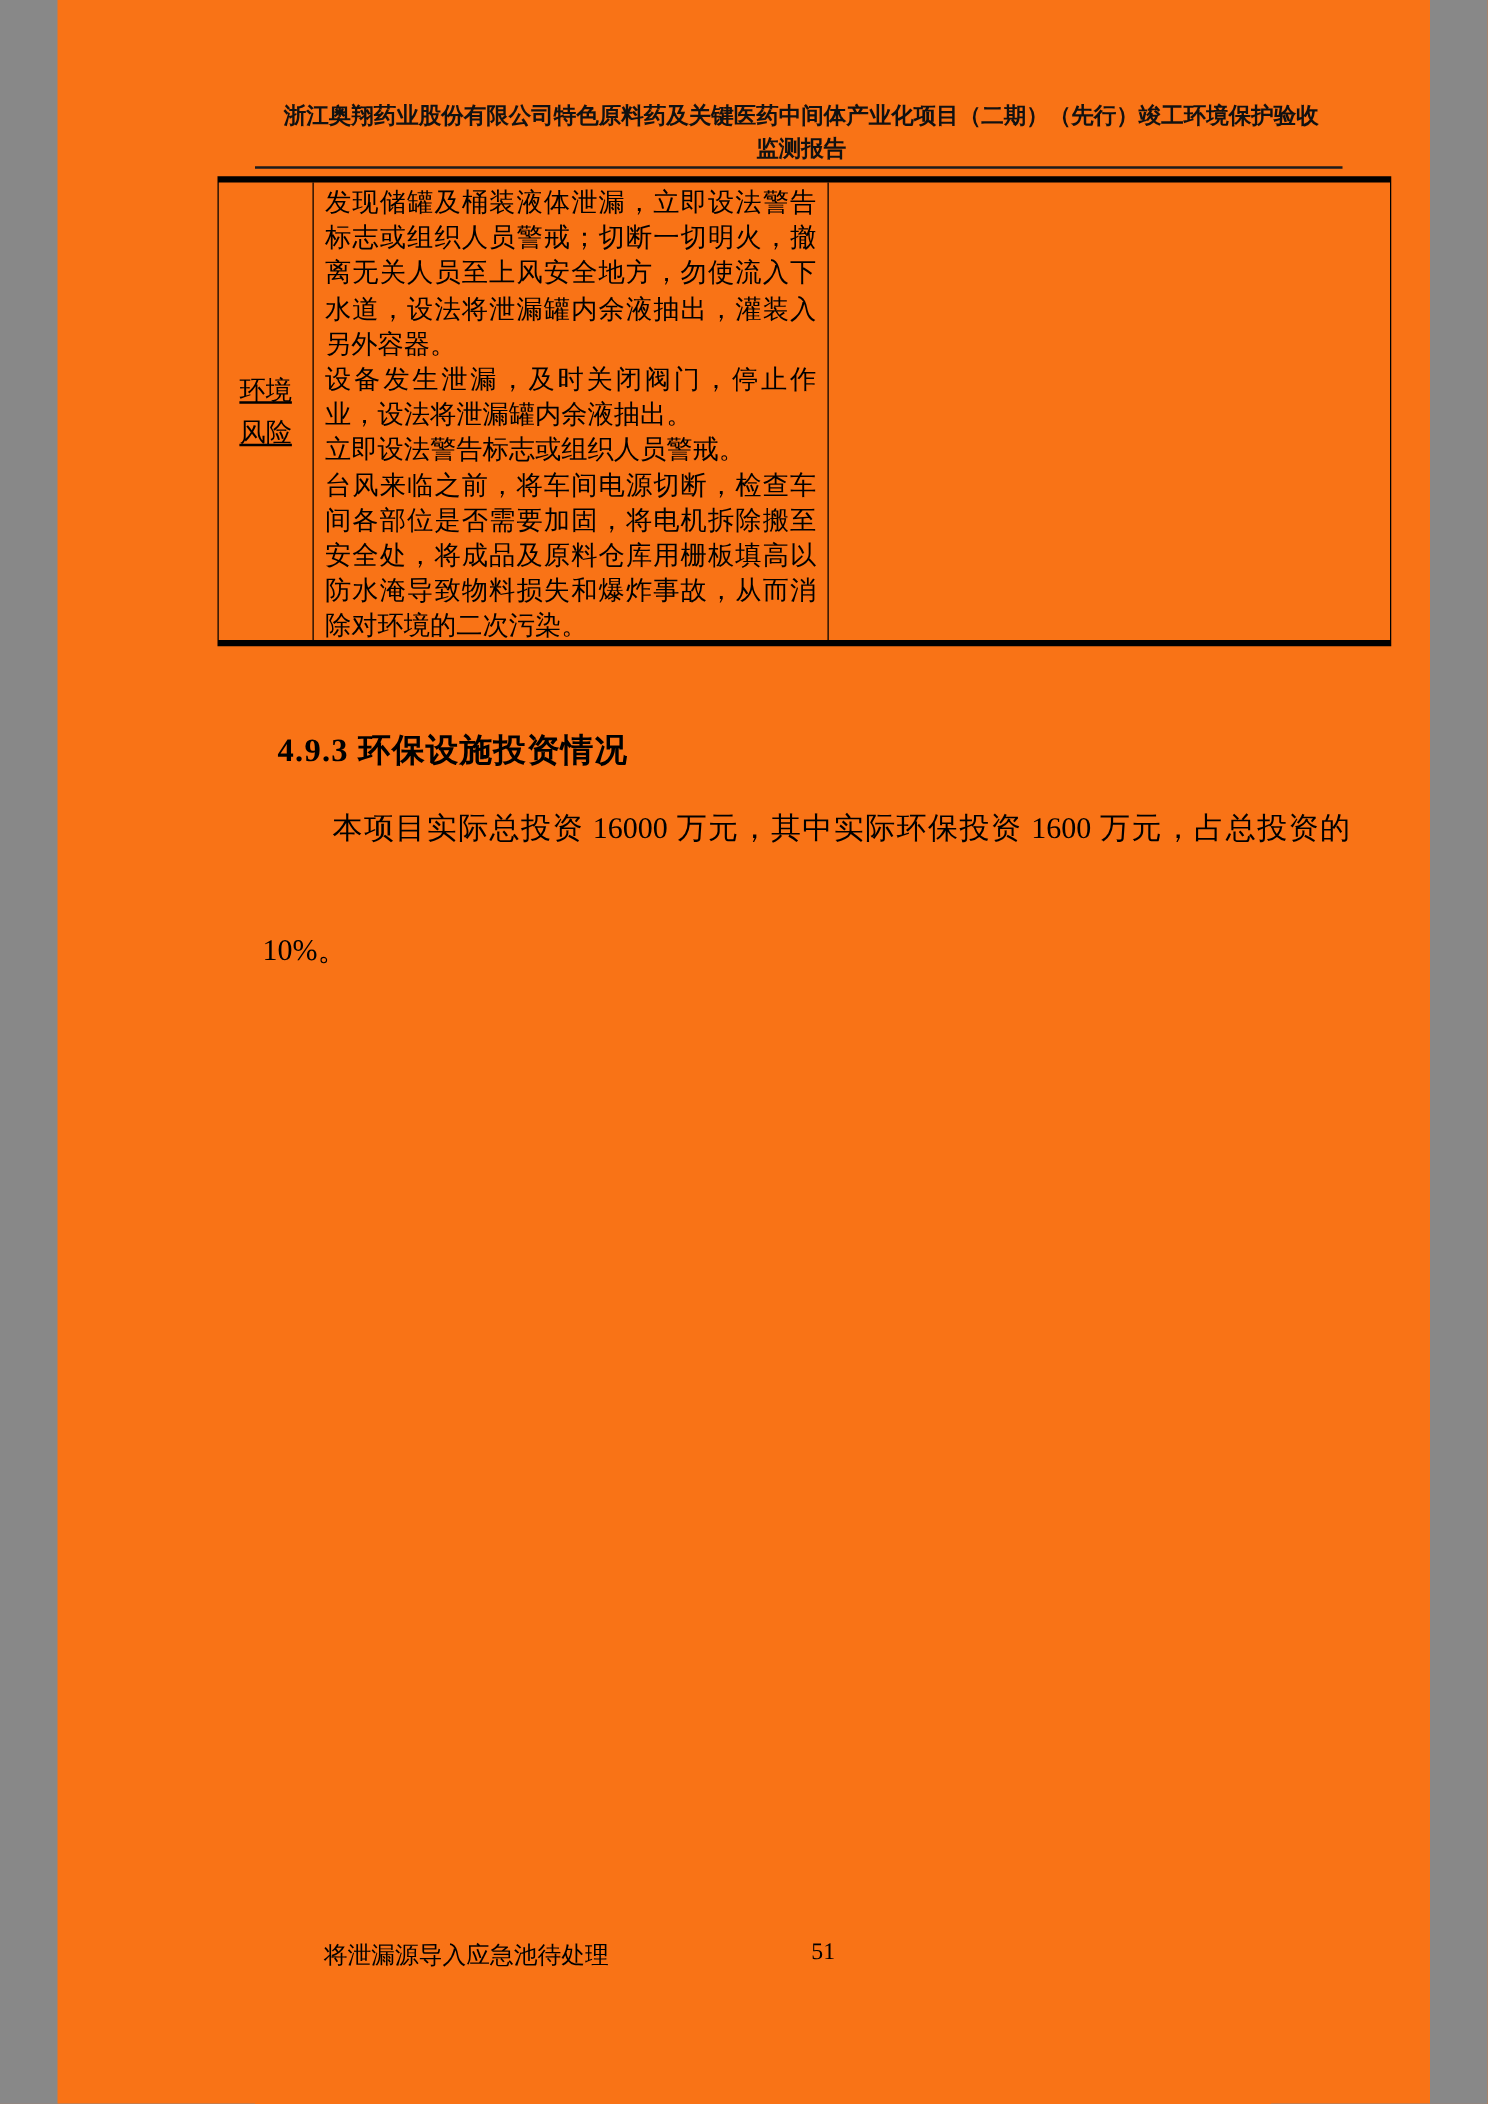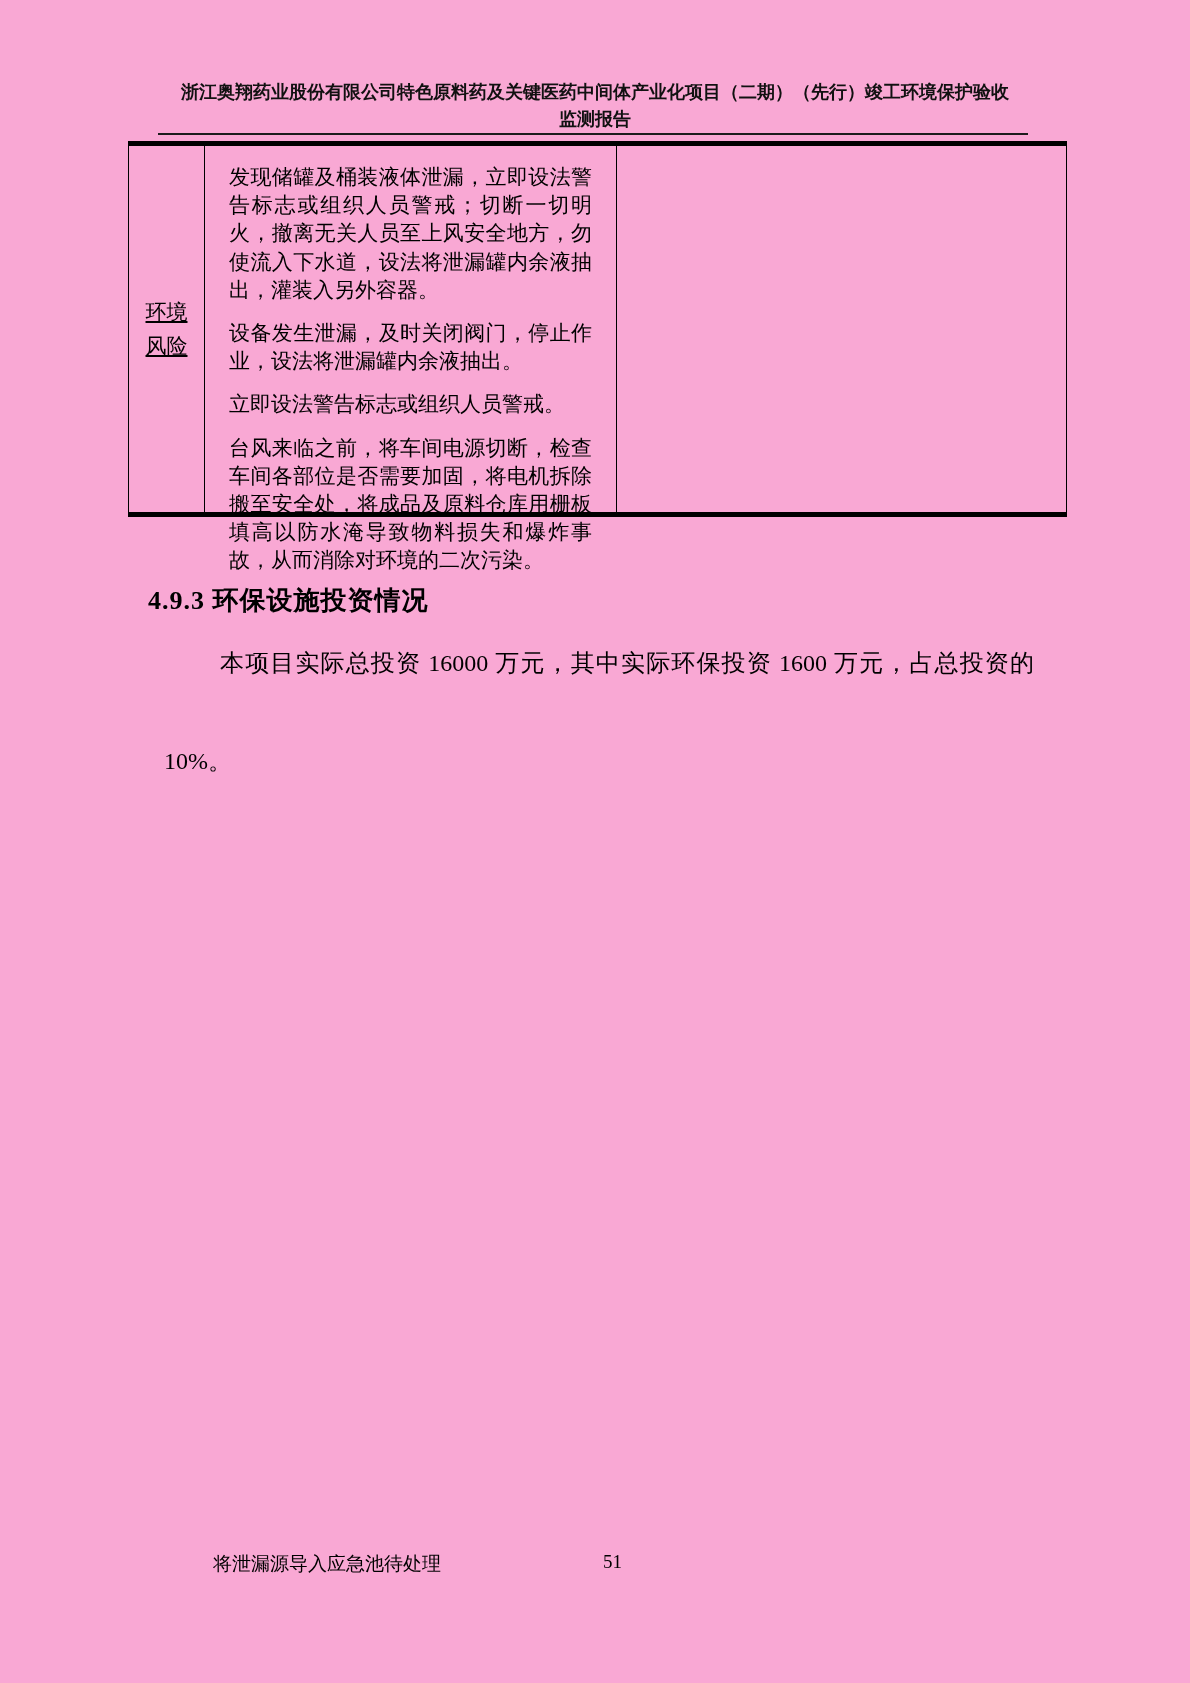--- a/index.html
+++ b/index.html
@@ -1,20 +1,20 @@
 <!DOCTYPE html>
 <html><head>
 <meta charset="utf-8">
 <style>
   html,body{margin:0;padding:0;background:#888;}
   .page{
     position:relative;
-    width:1190px;height:1683px;
+    width:1098px;height:1683px;
     margin:0 auto;
-    background:#f9a8d4;
+    background:#f97316;
     font-family:"Liberation Serif","DejaVu Serif",serif;
     color:#000;
     overflow:hidden;
   }
   
   .header{
     position:absolute;top:79px;left:150px;width:890px;
     text-align:center;font-size:18px;line-height:27px;
     font-weight:bold;color:#111;
   }
@@ -46,25 +46,25 @@
   .c3{
     width:412px;border-right:1px solid #000;
     padding:2px 9px 0 9px;
     line-height:28.2px;text-align:justify;
   }
   .c4{
     flex:1;padding:0 11px;
     line-height:33px;text-align:justify;
     display:flex;flex-direction:column;justify-content:center;
   }
-  .c3 p,.c4 p{margin:15px;}
+  .c3 p,.c4 p{margin:0;}
   .bold-lead{font-weight:bold;}
   
   .section-heading{
-    position:absolute;top:583px;left:148px;
+    position:absolute;top:583px;left:176px;
     font-size:26px;font-weight:bold;letter-spacing:1px;
   }
   .body-paragraph{
     position:absolute;top:614px;left:164px;width:870px;
     font-size:24px;line-height:98px;
     text-align:justify;text-indent:56px;
   }
   
   .footer-org{
     position:absolute;top:1551px;left:213px;

